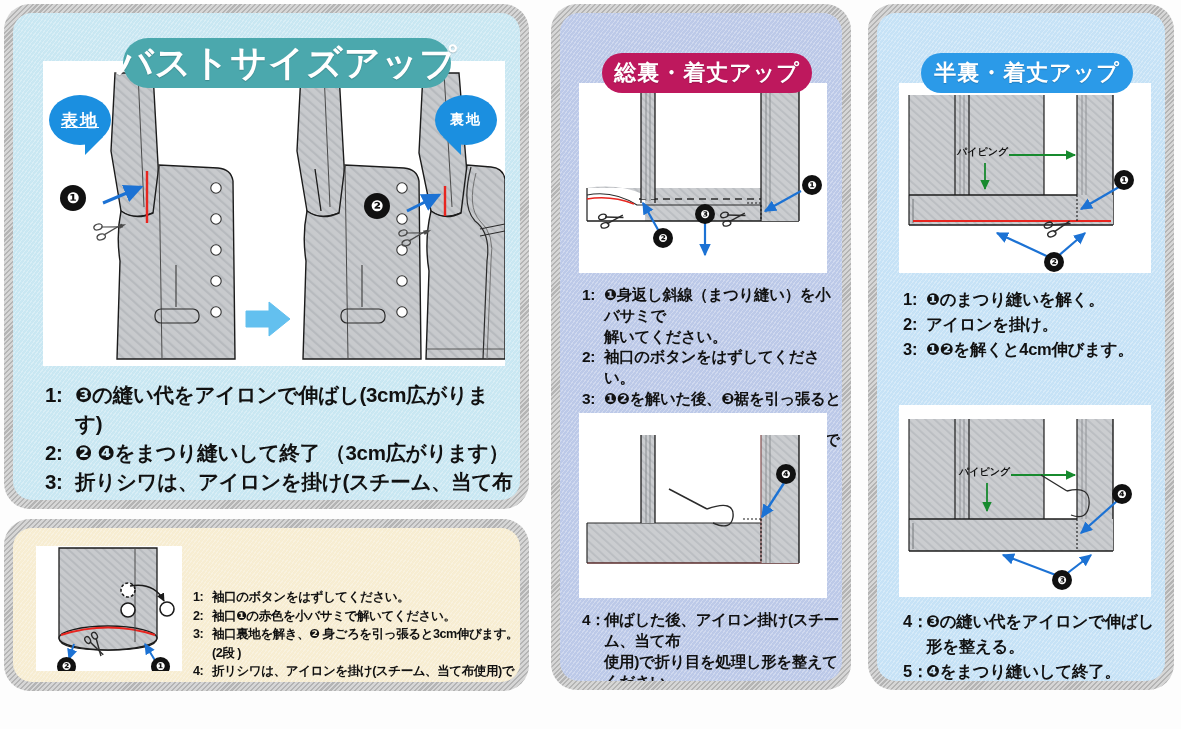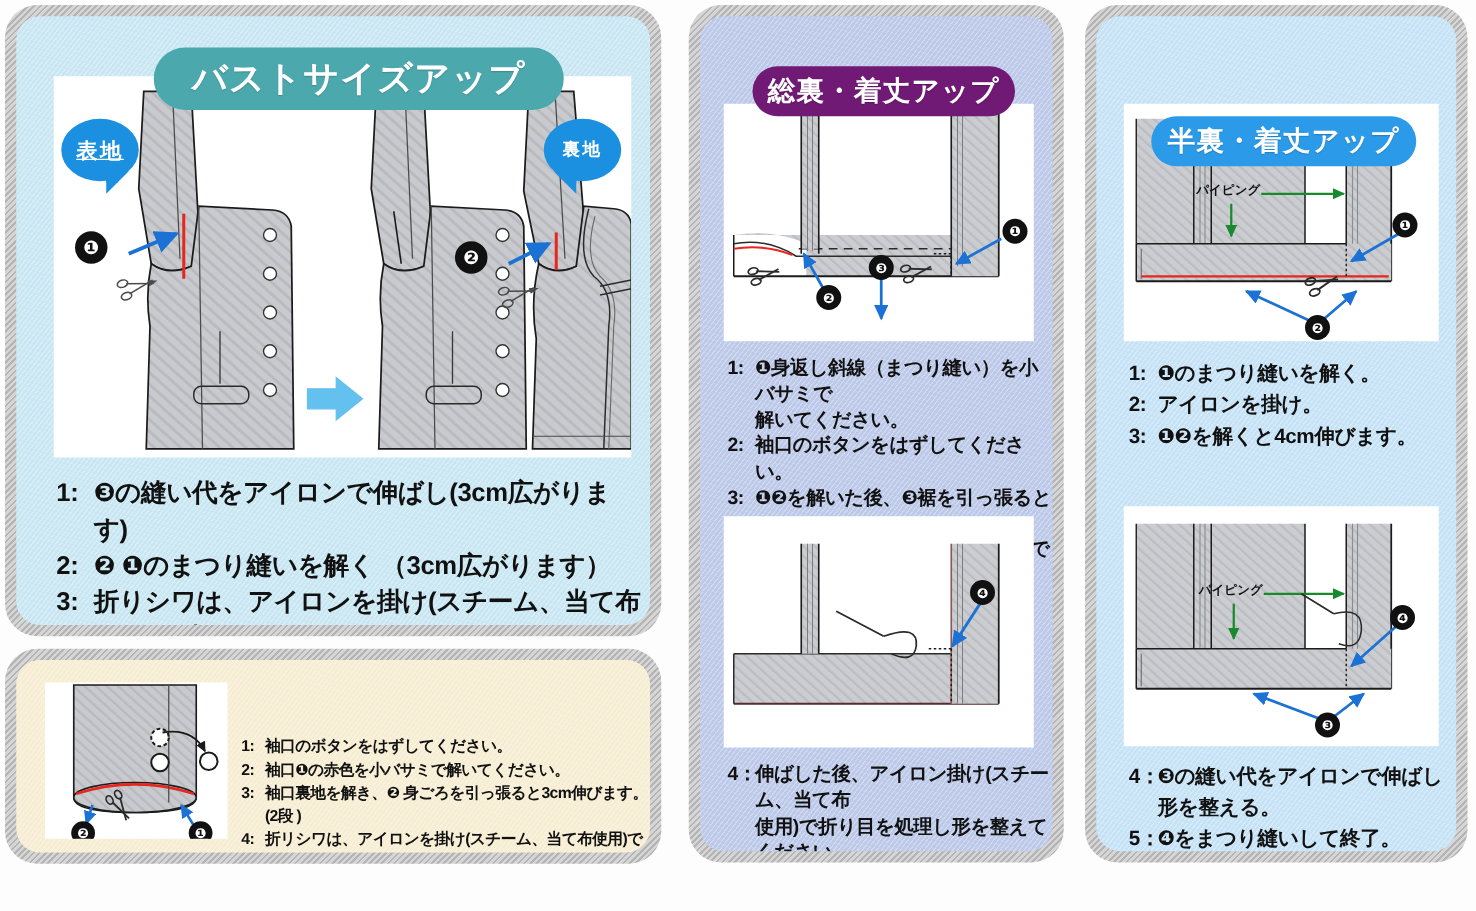--- a/index.html
+++ b/index.html
@@ -49,21 +49,21 @@
     border-radius: 999px;
     color: #ffffff;
     font-weight: 700;
     letter-spacing: 1px;
     text-shadow: 0 1px 1px rgba(0,0,0,.18);
     white-space: nowrap;
     z-index: 7;
   }
   .pill-bust   { background:#4ba8ad; }
   .pill-sleeve { background:#f2a13f; }
-  .pill-full   { background:#701a75; }
+  .pill-full   { background:#be185d; }
   .pill-half   { background:#2b9ae8; }
 
   
   .stage {
     position: absolute;
     background: #ffffff;
     overflow: hidden;
   }
 
   
@@ -230,30 +230,30 @@
           </g>
         </svg>
 
         <div class="badge" style="left:18px; top:125px; width:24px; height:24px; font-size:15px;">❶</div>
         <div class="badge" style="left:322px; top:133px; width:24px; height:24px; font-size:15px;">❷</div>
       </div>
 
       <div class="bubble tail-br" style="left:36px; top:82px; width:62px; height:50px; font-size:17px;text-decoration:underline;">表地</div>
       <div class="bubble tail-bl" style="left:422px; top:82px; width:62px; height:50px; font-size:14px;">裏地</div>
 
-      <div class="pill pill-bust" style="left:110px; top:25px; width:328px; height:50px; font-size:28px;">バストサイズアップ</div>
+      <div class="pill pill-bust" style="left:110px; top:25px; width:328px; height:50px; font-size:36px;">バストサイズアップ</div>
 
       <div class="steps steps-bust" style="left:32px; top:367px; width:470px;">
         <div class="step">
           <span class="num">1:</span>
           <span class="txt">❸の縫い代をアイロンで伸ばし(3cm広がります)</span>
         </div>
         <div class="step">
           <span class="num">2:</span>
-          <span class="txt">❷ ❶のまつり縫いを解く （3cm広がります）</span>
+          <span class="txt">❷ ❹をまつり縫いして終了 （3cm広がります）</span>
         </div>
         <div class="step">
           <span class="num">3:</span>
           <span class="txt">折りシワは、アイロンを掛け(スチーム、当て布
 使用)で消してください。</span>
         </div>
       </div>
     </div>
   </div>
 
@@ -510,21 +510,21 @@
 
           <line x1="220" y1="104" x2="182" y2="126" stroke="#1c72d4" stroke-width="2.2" marker-end="url(#bArrow4)"></line>
           <line x1="154" y1="176" x2="98" y2="150" stroke="#1c72d4" stroke-width="2.2" marker-end="url(#bArrow4)"></line>
           <line x1="158" y1="174" x2="186" y2="150" stroke="#1c72d4" stroke-width="2.2" marker-end="url(#bArrow4)"></line>
         </svg>
         <div class="piping-label" style="left:58px; top:62px;">パイピング</div>
         <div class="badge" style="left:216px; top:88px; width:18px; height:18px; font-size:11px;">❶</div>
         <div class="badge" style="left:146px; top:170px; width:18px; height:18px; font-size:11px;">❷</div>
       </div>
 
-      <div class="pill pill-half" style="left:44px; top:40px; width:212px; height:40px; font-size:22px;margin-top:40px;">半裏・着丈アップ</div>
+      <div class="pill pill-half" style="left:44px; top:40px; width:212px; height:40px; font-size:22px;">半裏・着丈アップ</div>
 
       <div class="steps steps-half" style="left:26px; top:274px; width:260px;">
         <div class="step">
           <span class="num">1:</span>
           <span class="txt">❶のまつり縫いを解く。</span>
         </div>
         <div class="step">
           <span class="num">2:</span>
           <span class="txt">アイロンを掛け。</span>
         </div>

